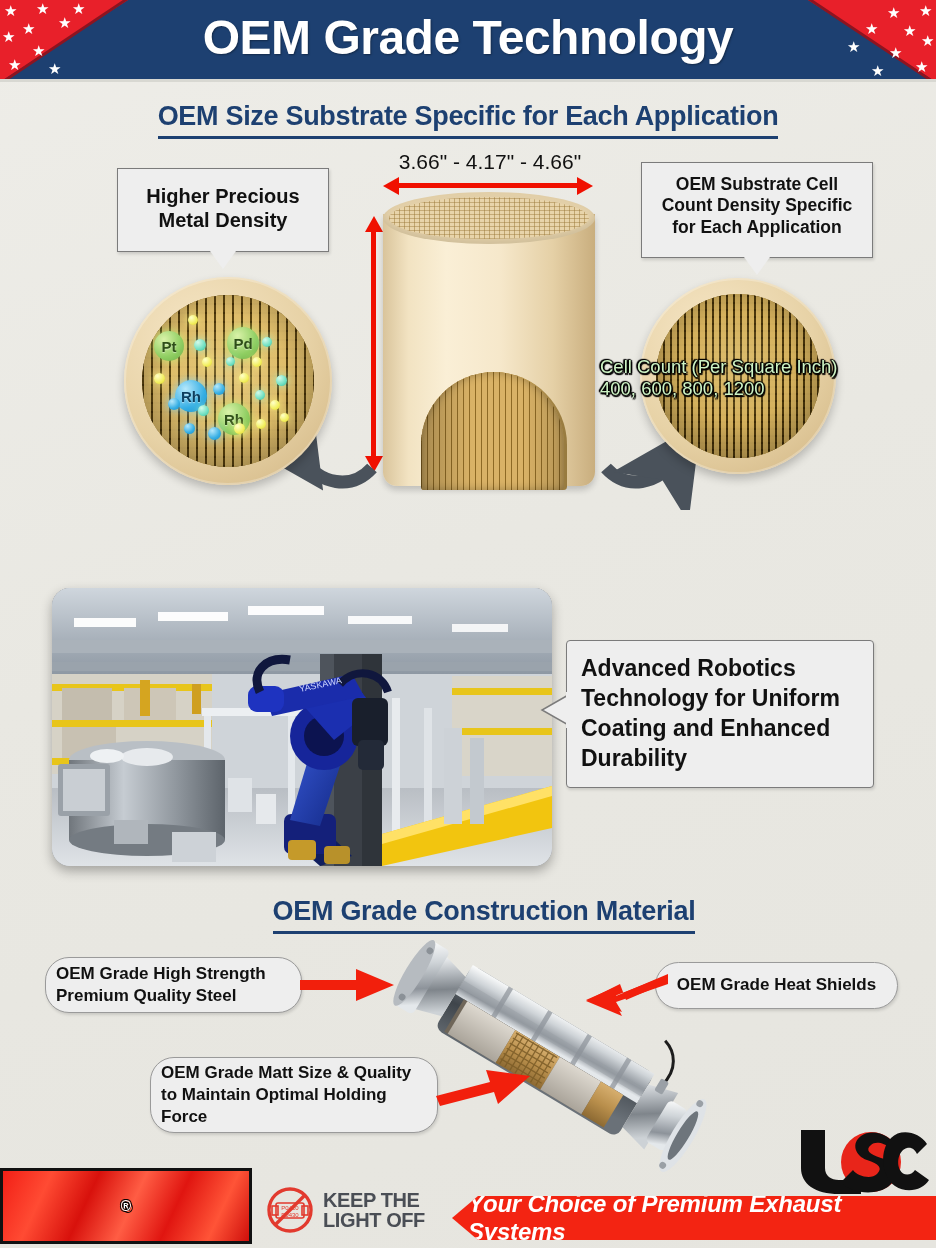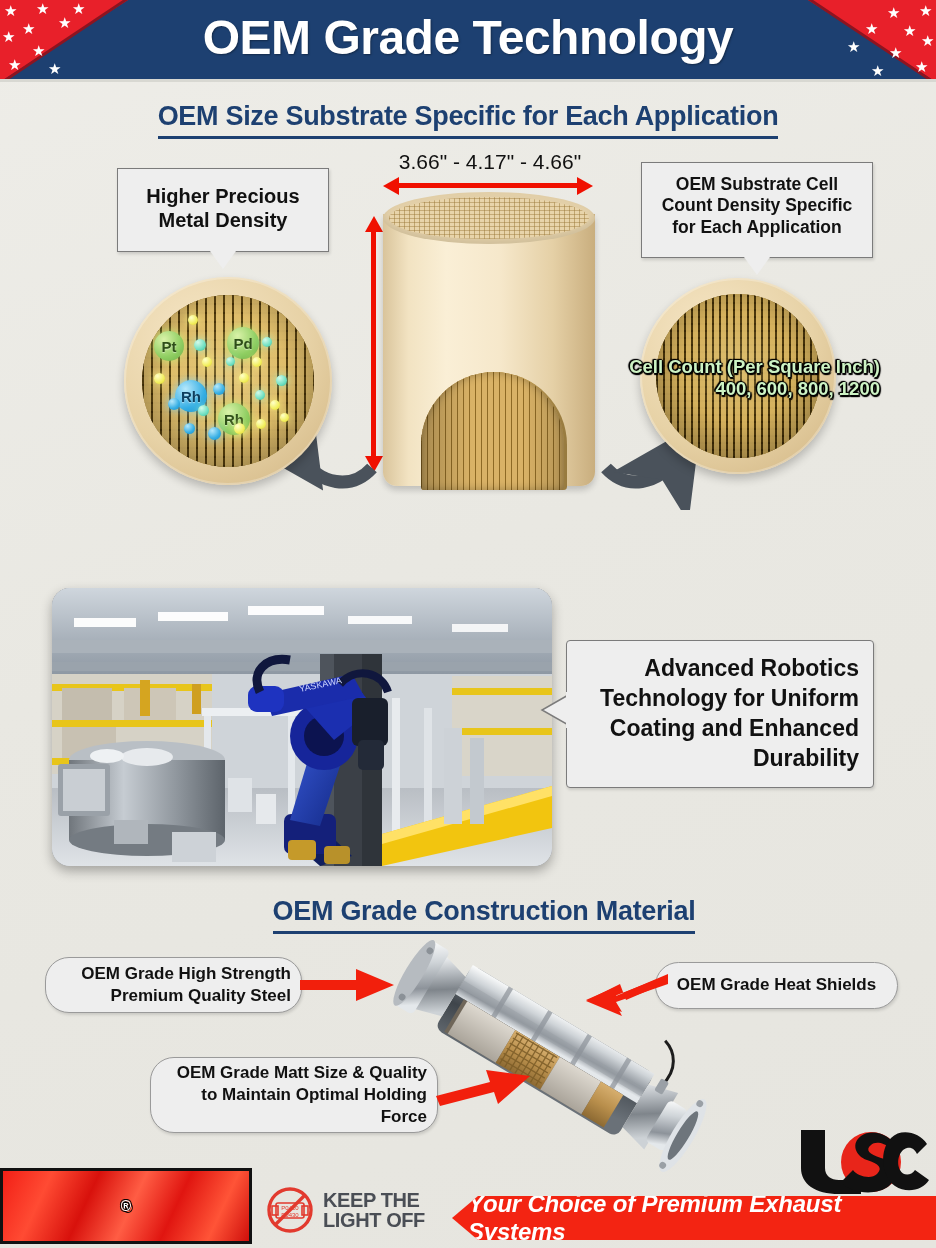--- a/index.html
+++ b/index.html
@@ -79,21 +79,21 @@
   }
   .callout .tail::after{
     content:""; position:absolute; left:-1px; top:-1px; width:28px; height:20px;
     background: linear-gradient(to bottom right, transparent 49.4%, #7b7b7b 49.4%, #7b7b7b 50.6%, transparent 50.6%);
     display:none;
   }
 
   .rounded-callout {
     position: absolute; background: #eeeeee;
     border: 1.5px solid #9a9a9a; border-radius: 24px;
-    color: #111; font-weight: bold; text-align: right; line-height: 1.3;
+    color: #111; font-weight: bold; text-align: left; line-height: 1.3;
     display: flex; align-items: center; justify-content: center;
     box-shadow: 1px 2px 3px rgba(0,0,0,.13);
   }
 
   
   .cyl-wrap { position: absolute; left: 383px; top: 192px; width: 212px; height: 300px; }
   .cyl-body {
     position: absolute; left: 0; top: 22px; width: 212px; height: 272px;
     border-radius: 0 0 14px 14px;
     background: linear-gradient(to right,
@@ -188,22 +188,22 @@
   .pm.green { background: radial-gradient(circle at 33% 28%, #d9f2a8, #8fce62 60%, #6fae47 100%);
               box-shadow: 0 0 9px rgba(190,245,120,.8); }
   .pm.blue  { background: radial-gradient(circle at 33% 28%, #b6e8fb, #35aee4 60%, #1d8dc6 100%);
               box-shadow: 0 0 9px rgba(120,210,250,.85); color:#0d3d5c;}
   .pm.yellow{ background: radial-gradient(circle at 33% 28%, #ffffc8, #f2ef5e 60%, #ddd22e 100%);
               box-shadow: 0 0 8px rgba(250,248,130,.9); }
   .pm.cyan  { background: radial-gradient(circle at 33% 28%, #d4fbe9, #6fe0c2 60%, #3dbb9d 100%);
               box-shadow: 0 0 8px rgba(150,250,220,.8); }
 
   .cell-count-text {
-    position:absolute; width:100%; text-align:right;
-    color:#cdf3c4; font-weight:bold; line-height:1.18;
+    position:absolute; width:100%; text-align:left;
+    color:#cdf3c4; font-weight:normal; line-height:1.18;
     text-shadow: -1.5px 0 1px #000, 1.5px 0 1px #000, 0 -1.5px 1px #000, 0 1.5px 1px #000,
                  1.5px 1.5px 1px #000, -1.5px -1.5px 1px #000;
   }
 
   
   .curve-arrows { position:absolute; left:0; top:150px; width:936px; height:360px; pointer-events:none; }
 
   
   .photo {
     position:absolute; left:52px; top:588px; width:500px; height:278px;

